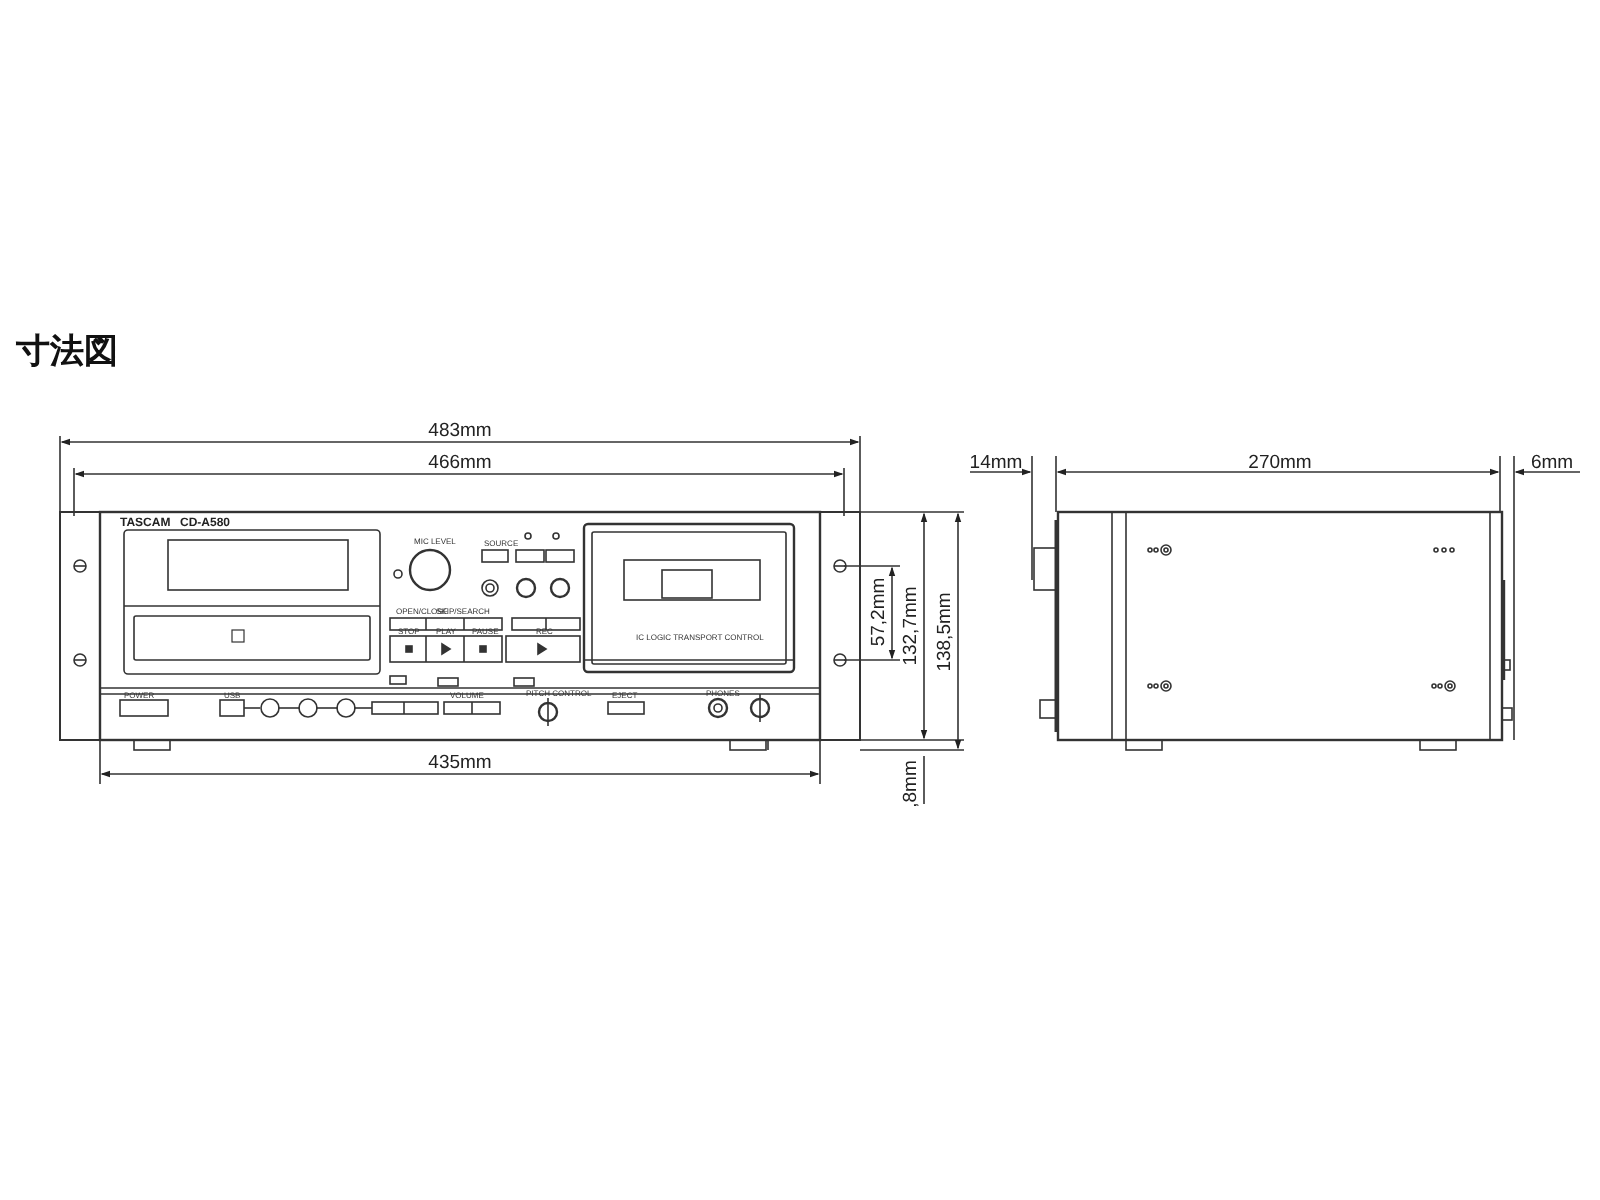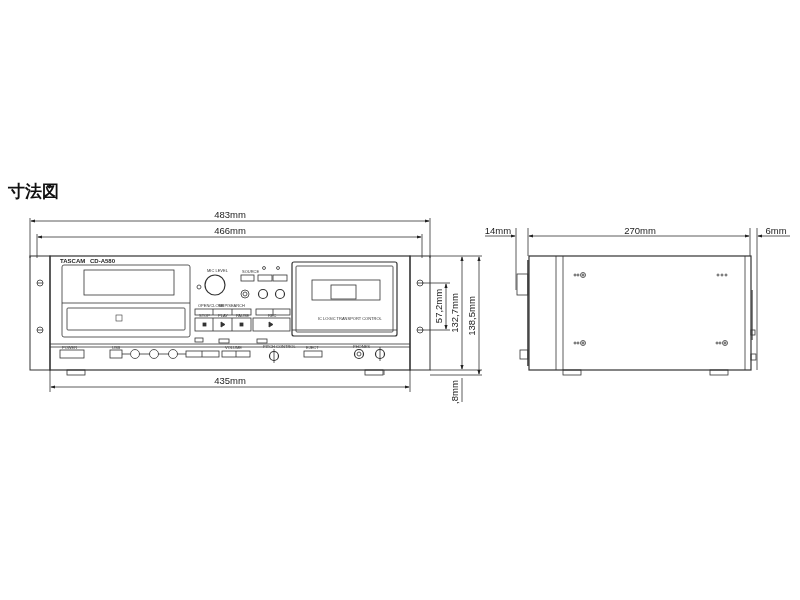--- a/index.html
+++ b/index.html
@@ -1,17 +1,17 @@
 <!DOCTYPE html>
 <html><head>
 <meta charset="utf-8">
 <style>
   html, body { margin:0; padding:0; background:#ffffff; }
   body { width:800px; height:600px; position:relative; overflow:hidden; font-family:"Liberation Sans", sans-serif; color:#222; }
-  .title { position:absolute; left:8px; top:180px; font-size:17px; font-weight:bold; font-family:"DejaVu Sans", sans-serif; color:#111; }
+  .title { position:absolute; left:8px; top:164px; font-size:17px; font-weight:bold; font-family:"DejaVu Sans", sans-serif; color:#111; }
   svg { position:absolute; left:0; top:0; }
   .dimtext { font-family:"Liberation Sans", sans-serif; font-size:9.5px; fill:#222; }
   .tiny { font-family:"Liberation Sans", sans-serif; font-size:4px; fill:#333; }
   .logo { font-family:"Liberation Sans", sans-serif; font-size:6px; font-weight:bold; fill:#222; }
 </style>
 </head>
 <body>
 
 <div class="title">寸法図</div>
 

